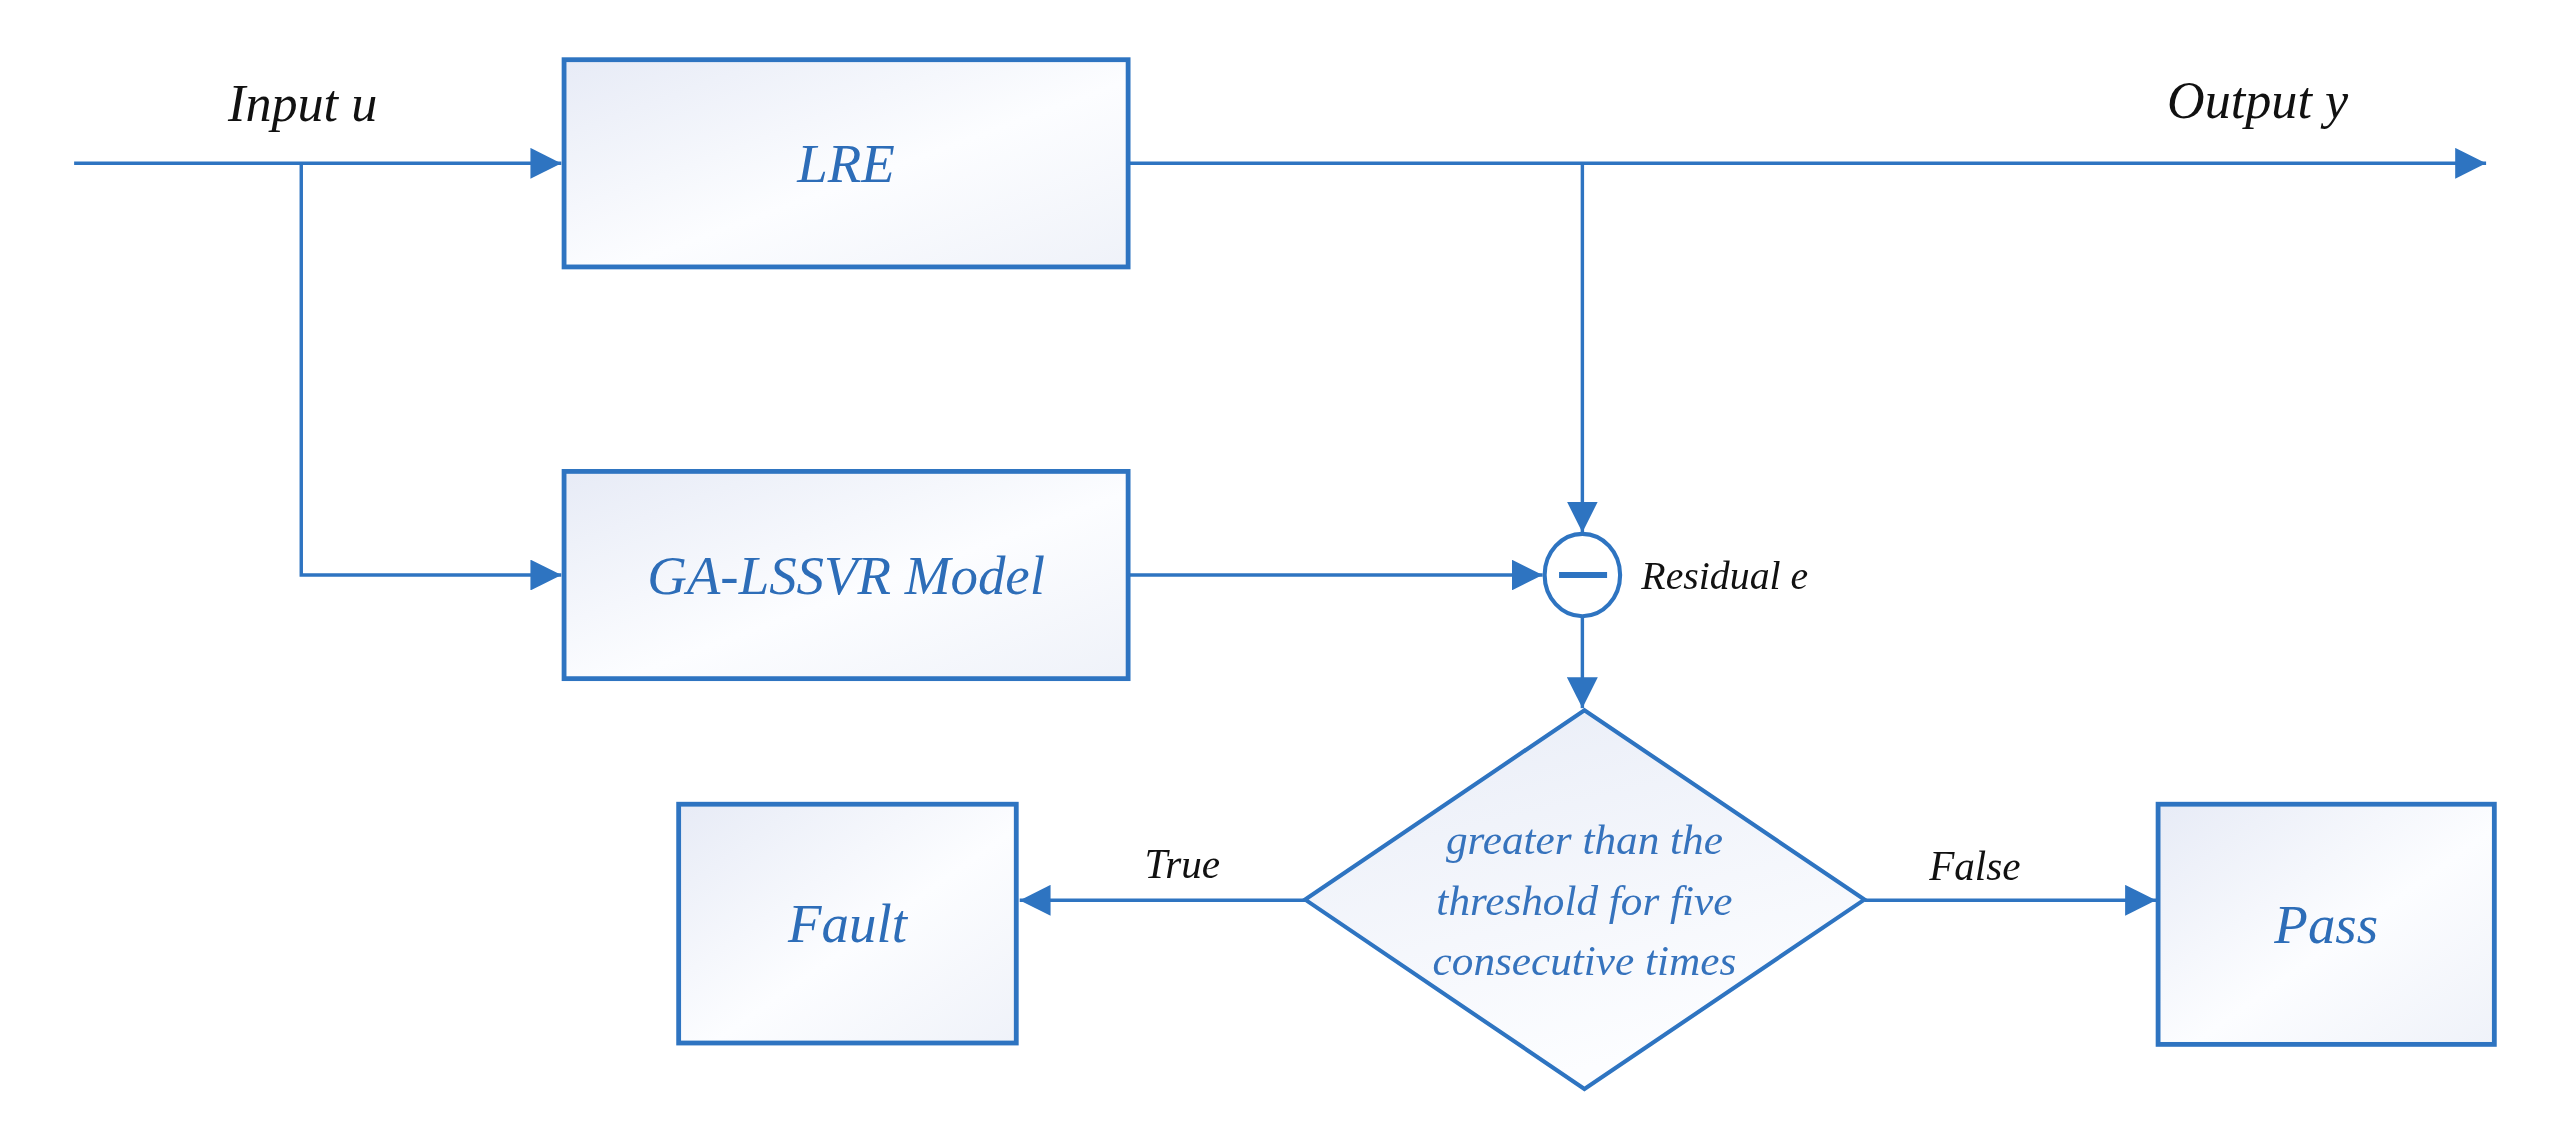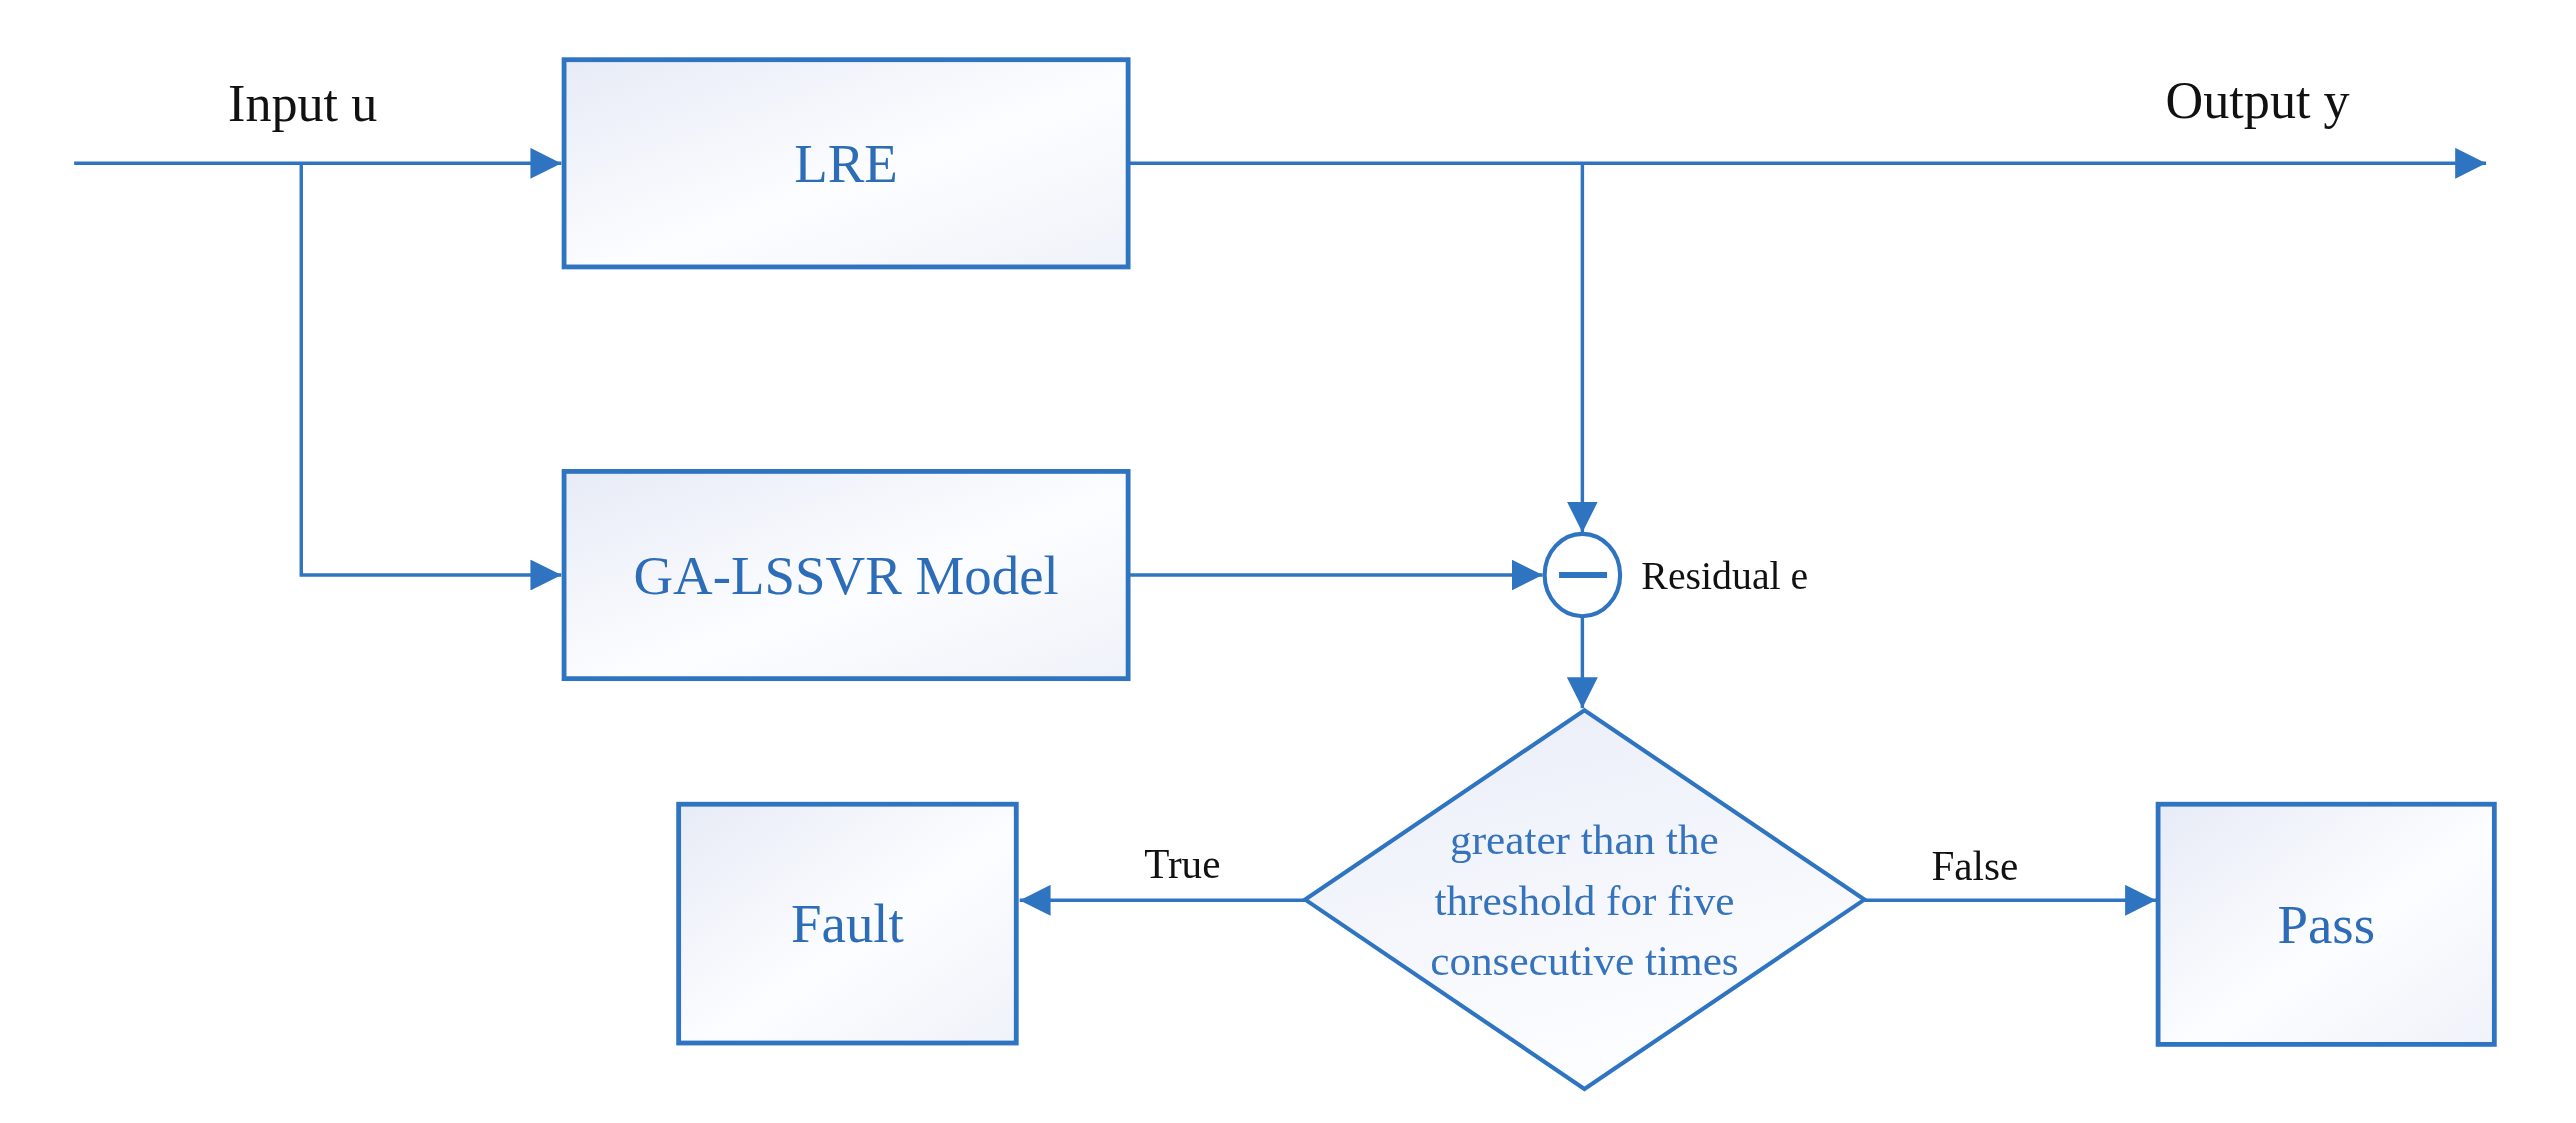--- a/index.html
+++ b/index.html
@@ -3,20 +3,21 @@
 <meta charset="utf-8">
 <style>
   html, body {
     margin: 0;
     padding: 0;
     background: #ffffff;
   }
   .figure-wrap {
     width: 100%;
     background: #14b8a6;
+    font-style: italic;
   }
   svg.flow {
     display: block;
     width: 100%;
     height: auto;
     background: #ffffff;
     font-family: "Liberation Serif", "DejaVu Serif", serif;
   }
   .conn {
     fill: none;

